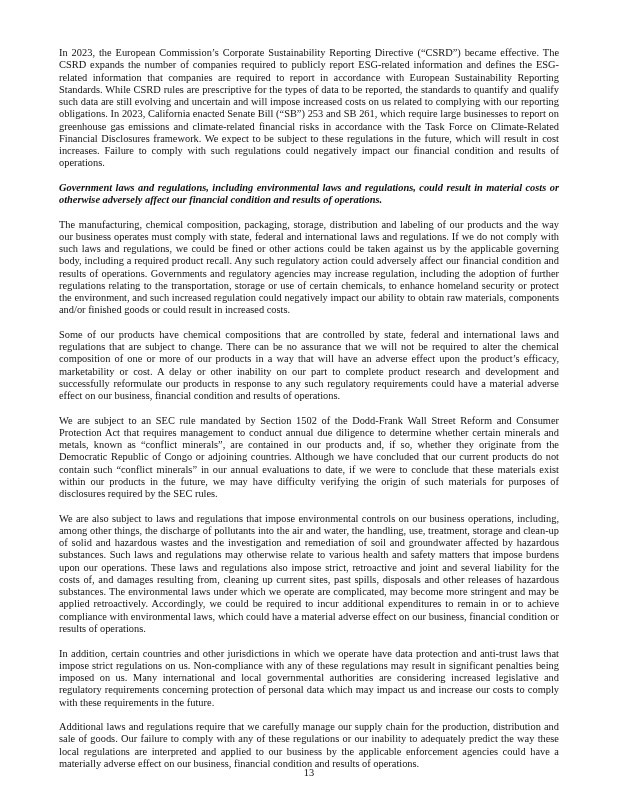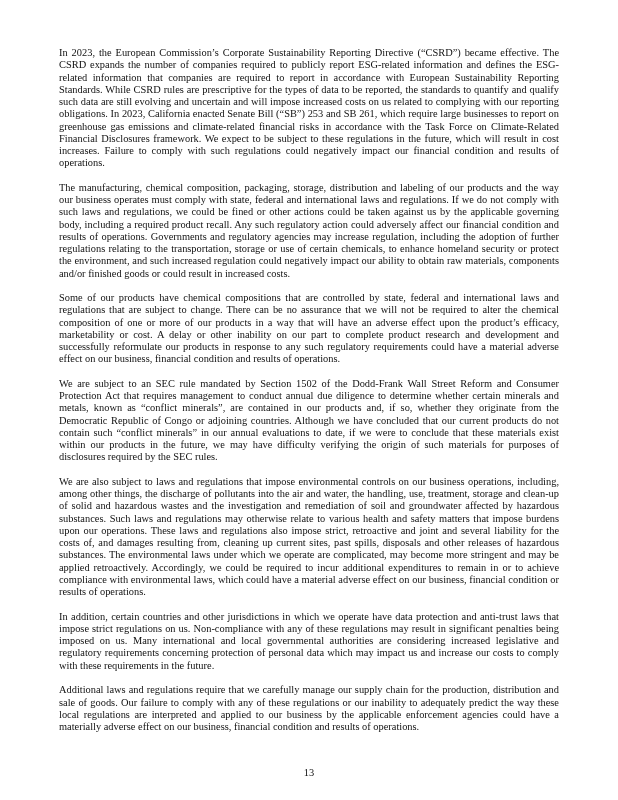--- a/index.html
+++ b/index.html
@@ -44,20 +44,21 @@
       text-align: center;
       font-size: 10.4px;
       line-height: 12px;
     }
   </style>
 </head>
 <body>
 
 <div class="page">
   <p class="para">In 2023, the European Commission’s Corporate Sustainability Reporting Directive (“CSRD”) became effective. The CSRD expands the number of companies required to publicly report ESG-related information and defines the ESG-related information that companies are required to report in accordance with European Sustainability Reporting Standards. While CSRD rules are prescriptive for the types of data to be reported, the standards to quantify and qualify such data are still evolving and uncertain and will impose increased costs on us related to complying with our reporting obligations.  In 2023, California enacted Senate Bill (“SB”) 253 and SB 261, which require large businesses to report on greenhouse gas emissions and climate-related financial risks in accordance with the Task Force on Climate-Related Financial Disclosures framework. We expect to be subject to these regulations in the future, which will result in cost increases.  Failure to comply with such regulations could negatively impact our financial condition and results of operations.</p>
+  <p class="heading">Government laws and regulations, including environmental laws and regulations, could result in material costs or otherwise adversely affect our financial condition and results of operations.</p>
   <p class="para">The manufacturing, chemical composition, packaging, storage, distribution and labeling of our products and the way our business operates must comply with state, federal and international laws and regulations. If we do not comply with such laws and regulations, we could be fined or other actions could be taken against us by the applicable governing body, including a required product recall. Any such regulatory action could adversely affect our financial condition and results of operations. Governments and regulatory agencies may increase regulation, including the adoption of further regulations relating to the transportation, storage or use of certain chemicals, to enhance homeland security or protect the environment, and such increased regulation could negatively impact our ability to obtain raw materials, components and/or finished goods or could result in increased costs.</p>
   <p class="para">Some of our products have chemical compositions that are controlled by state, federal and international laws and regulations that are subject to change. There can be no assurance that we will not be required to alter the chemical composition of one or more of our products in a way that will have an adverse effect upon the product’s efficacy, marketability or cost. A delay or other inability on our part to complete product research and development and successfully reformulate our products in response to any such regulatory requirements could have a material adverse effect on our business, financial condition and results of operations.</p>
   <p class="para">We are subject to an SEC rule mandated by Section 1502 of the Dodd-Frank Wall Street Reform and Consumer Protection Act that requires management to conduct annual due diligence to determine whether certain minerals and metals, known as “conflict minerals”, are contained in our products and, if so, whether they originate from the Democratic Republic of Congo or adjoining countries. Although we have concluded that our current products do not contain such “conflict minerals” in our annual evaluations to date, if we were to conclude that these materials exist within our products in the future, we may have difficulty verifying the origin of such materials for purposes of disclosures required by the SEC rules.</p>
   <p class="para">We are also subject to laws and regulations that impose environmental controls on our business operations, including, among other things, the discharge of pollutants into the air and water, the handling, use, treatment, storage and clean-up of solid and hazardous wastes and the investigation and remediation of soil and groundwater affected by hazardous substances. Such laws and regulations may otherwise relate to various health and safety matters that impose burdens upon our operations. These laws and regulations also impose strict, retroactive and joint and several liability for the costs of, and damages resulting from, cleaning up current sites, past spills, disposals and other releases of hazardous substances. The environmental laws under which we operate are complicated, may become more stringent and may be applied retroactively. Accordingly, we could be required to incur additional expenditures to remain in or to achieve compliance with environmental laws, which could have a material adverse effect on our business, financial condition or results of operations.</p>
   <p class="para">In addition, certain countries and other jurisdictions in which we operate have data protection and anti-trust laws that impose strict regulations on us. Non-compliance with any of these regulations may result in significant penalties being imposed on us. Many international and local governmental authorities are considering increased legislative and regulatory requirements concerning protection of personal data which may impact us and increase our costs to comply with these requirements in the future.</p>
   <p class="para">Additional laws and regulations require that we carefully manage our supply chain for the production, distribution and sale of goods. Our failure to comply with any of these regulations or our inability to adequately predict the way these local regulations are interpreted and applied to our business by the applicable enforcement agencies could have a materially adverse effect on our business, financial condition and results of operations.</p>
 </div>
 
 <div class="page-number">13</div>
 

